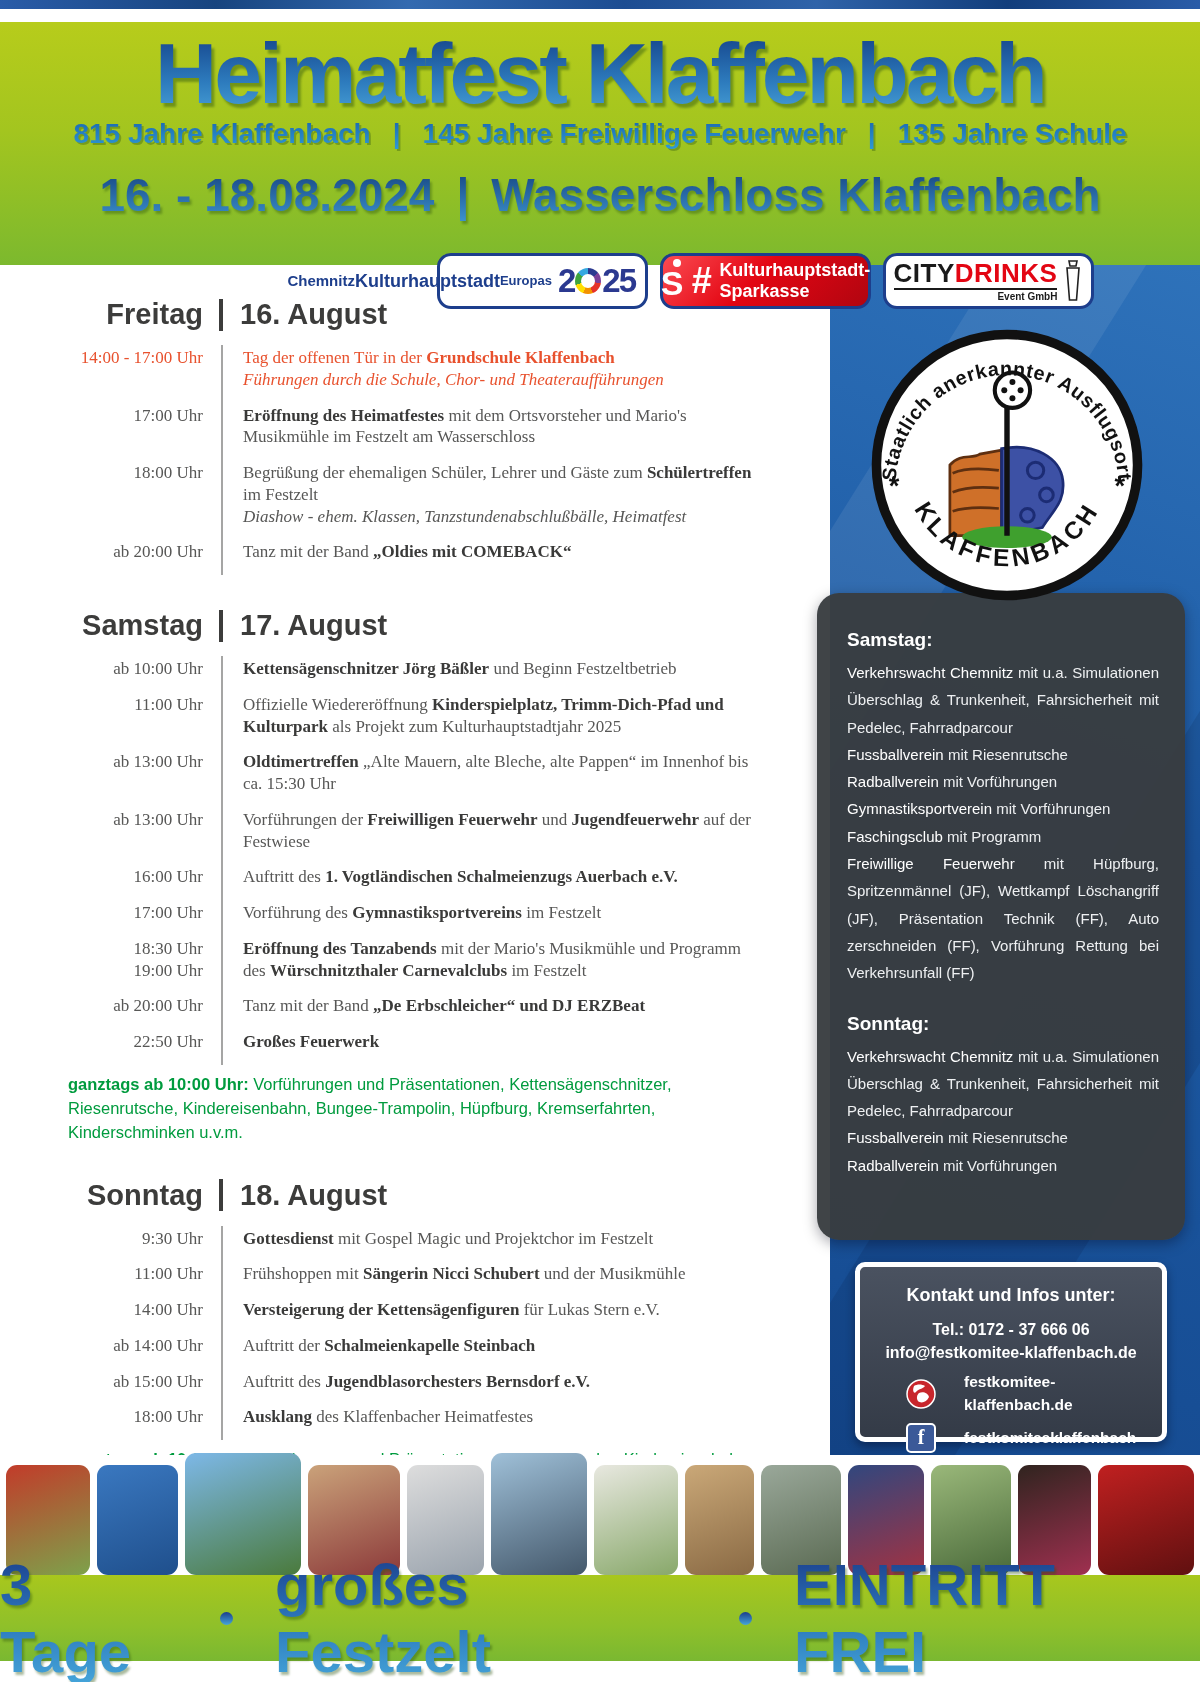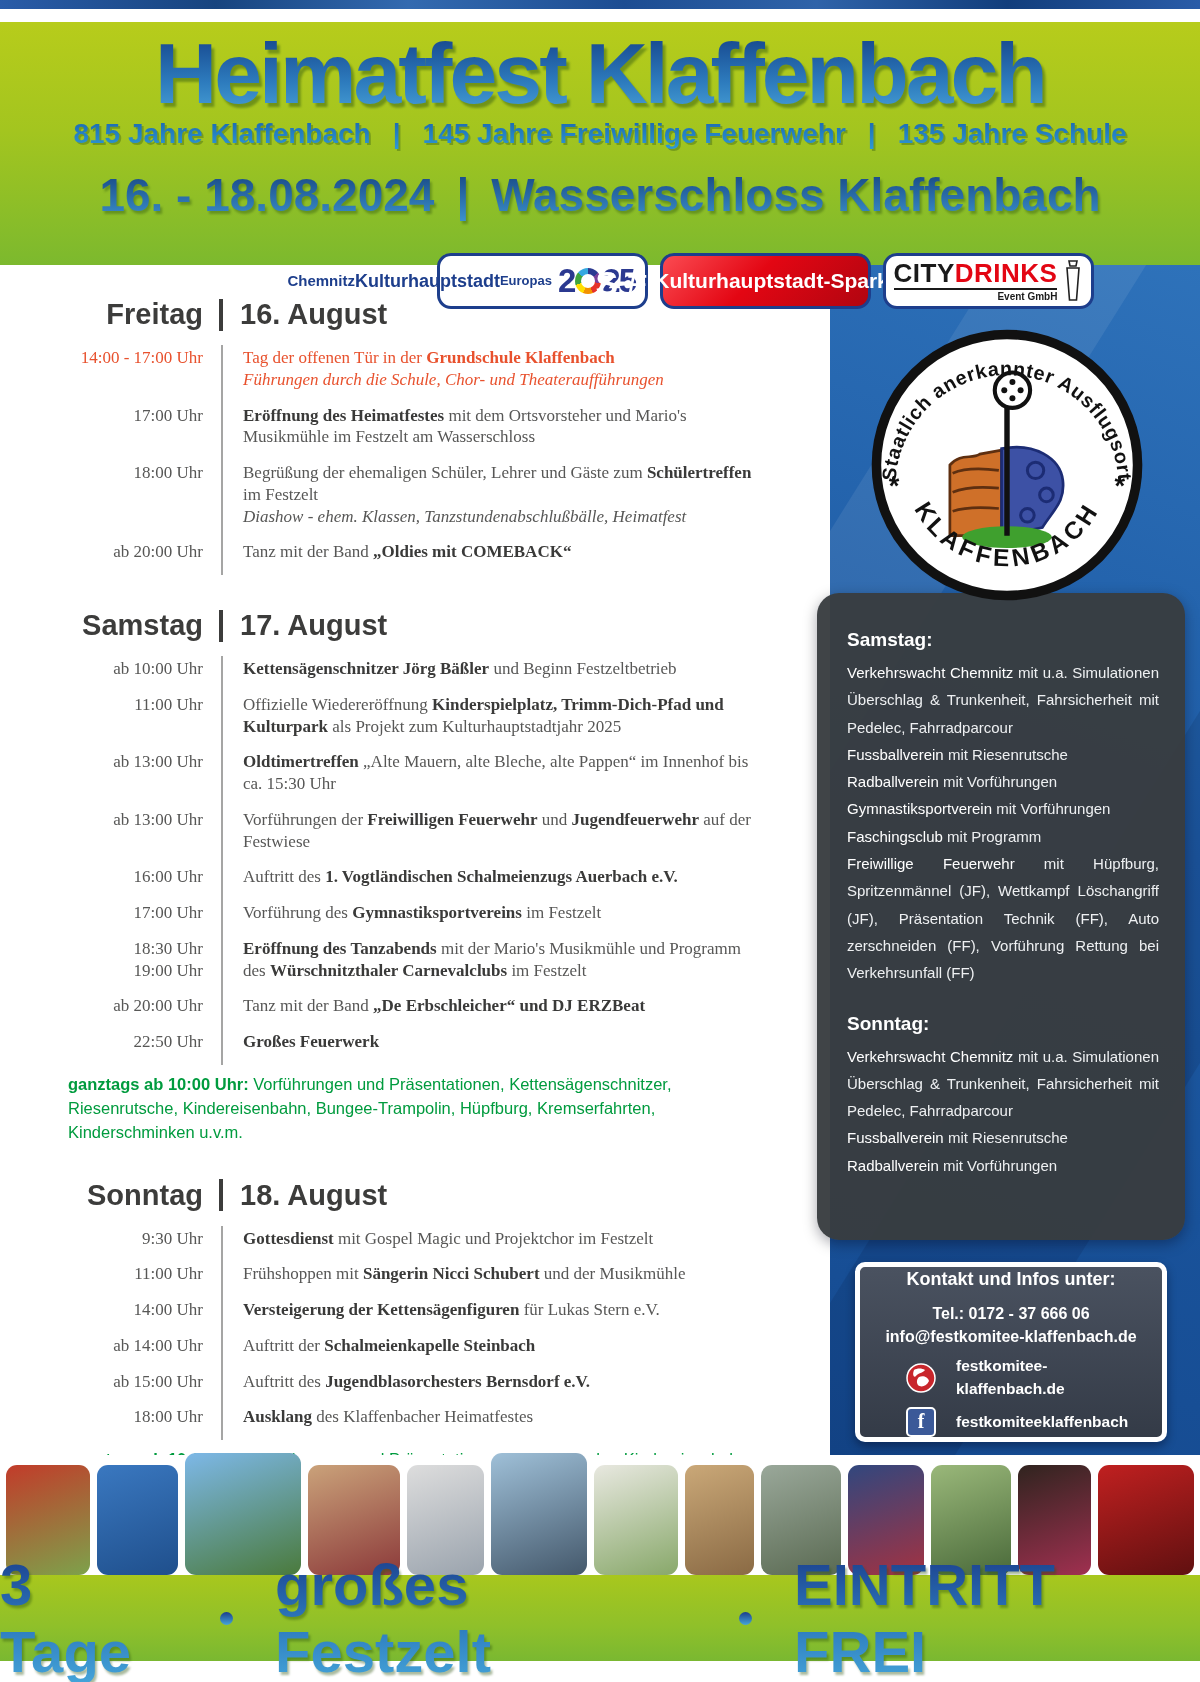--- a/index.html
+++ b/index.html
@@ -37,21 +37,21 @@
   .chem-lines .l1{font-size:15px;}.chem-lines .l2{font-size:18px;}.chem-lines .l3{font-size:13px;}
   .chem-year{display:flex;align-items:center;color:#2b3990;font-weight:700;font-size:33px;letter-spacing:-2px;}
   .ring{width:26px;height:26px;border-radius:50%;margin:0 1px;position:relative;flex:none;
     background:conic-gradient(#2b3990 0 14%,#7a3f98 14% 28%,#e6332a 28% 44%,#f39200 44% 56%,#ffde00 56% 70%,#3fa43f 70% 86%,#36a9e1 86% 100%);}
   .ring::after{content:'';position:absolute;inset:6px;background:#fff;border-radius:50%;}
   .logo-sparkasse{width:211px;border:3px solid #1d3e8c;justify-content:center;gap:8px;padding:4px 8px;
     background:linear-gradient(135deg,#fb4b52 0%,#e30613 45%,#b10510 100%);color:#fff;}
   .sp-s{font-size:34px;font-weight:700;position:relative;line-height:1;margin-top:4px;}
   .sp-s::before{content:'';position:absolute;top:-7px;right:2px;width:8px;height:8px;border-radius:50%;background:#fff;}
   .sp-hash{font-size:36px;font-weight:700;font-style:italic;line-height:1;}
-  .sp-lines{display:flex;flex-direction:row;font-weight:700;font-size:21px;line-height:1.15;}
+  .sp-lines{display:flex;flex-direction:column;font-weight:700;font-size:18px;line-height:1.15;}
   .logo-citydrinks{width:211px;background:#fff;border:3px solid #1d3e8c;justify-content:center;gap:6px;padding:4px 8px;}
   .cd-text{display:flex;flex-direction:column;align-items:flex-end;}
   .cd-row{font-size:26px;font-weight:700;letter-spacing:0.5px;border-bottom:2px solid #1a1a1a;line-height:1.05;padding-bottom:1px;}
   .cd-city{color:#1a1a1a;}.cd-drinks{color:#e30613;}
   .cd-sub{font-size:10px;font-weight:700;color:#1a1a1a;margin-top:1px;}
   .cd-shaker{flex:none;}
   
   .bluecol{position:absolute;left:830px;top:265px;width:370px;height:1190px;overflow:hidden;z-index:1;
     background:linear-gradient(200deg,#2e72ba 0%,#1d5aa4 45%,#154a90 100%);}
   .streak{position:absolute;background:rgba(255,255,255,0.08);transform:skewX(-32deg);}
@@ -63,25 +63,25 @@
   .sidepanel{position:absolute;left:817px;top:593px;width:368px;height:647px;box-sizing:border-box;
     background:rgba(56,60,64,0.96);border-radius:22px;padding:36px 26px 20px 30px;z-index:3;
     color:#f4f4f4;box-shadow:0 4px 14px rgba(0,0,20,0.35);}
   .sp-section{margin-bottom:26px;}
   .sp-title{font-size:19px;font-weight:700;color:#fff;margin:0 0 8px 0;}
   .sp-item{font-size:15px;line-height:1.82;text-align:justify;margin:0;color:#eef0f2;}
   .sp-item .b{font-weight:400;color:#fff;}
   
   .contact{position:absolute;left:855px;top:1262px;width:312px;height:180px;box-sizing:border-box;z-index:3;
     background:linear-gradient(180deg,#4a5260 0%,#343b47 100%);
-    border:5px solid #fff;border-radius:10px;padding:0 10px 8px 10px;color:#fff;text-align:center;
+    border:5px solid #fff;border-radius:10px;padding:16px 10px 8px 10px;color:#fff;text-align:center;
     box-shadow:0 4px 10px rgba(0,0,20,0.4);}
   .ct-title{font-size:18px;font-weight:700;margin:2px 0 12px 0;}
   .ct-line{font-size:16px;font-weight:700;line-height:1.45;}
-  .ct-row{display:flex;align-items:center;gap:20px;margin:7px 0 0 36px;text-align:left;}
+  .ct-row{display:flex;align-items:center;gap:28px;margin:7px 0 0 36px;text-align:left;}
   .ct-row .ct-line{font-size:15.5px;}
   .globe{width:30px;height:30px;flex:none;}
   .fb{width:26px;height:26px;flex:none;background:#3b5998;border:2px solid #fff;border-radius:5px;
     color:#fff;font-weight:700;font-size:20px;line-height:24px;text-align:center;font-family:"Liberation Serif",serif;}
   
   .main{position:absolute;left:38px;top:298px;width:716px;z-index:2;color:#575756;}
   .day-header{display:flex;align-items:center;margin-bottom:14px;}
   .day-name{width:165px;flex:none;text-align:right;font-size:29px;font-weight:700;color:#3c3c3b;}
   .day-bar{width:4px;height:32px;background:#3c3c3b;margin:0 17px 0 16px;flex:none;}
   .day-date{font-size:29px;font-weight:700;color:#3c3c3b;}

